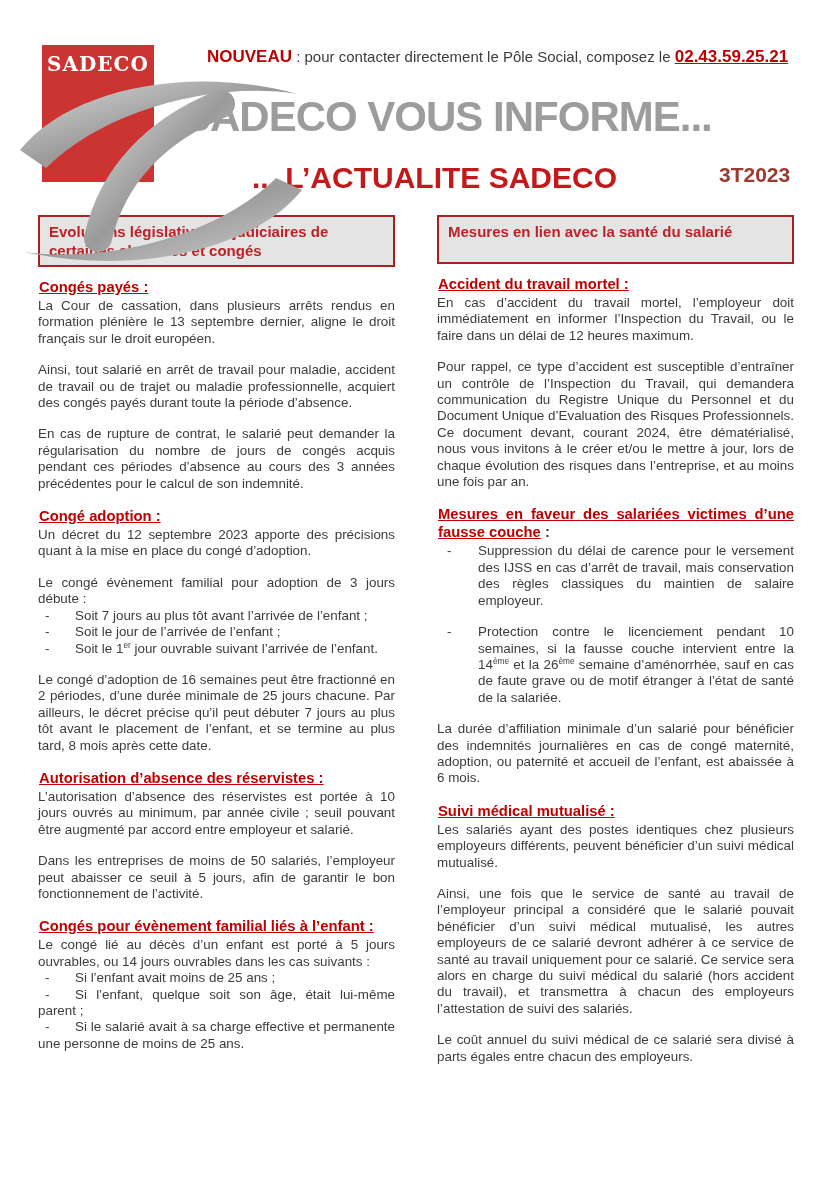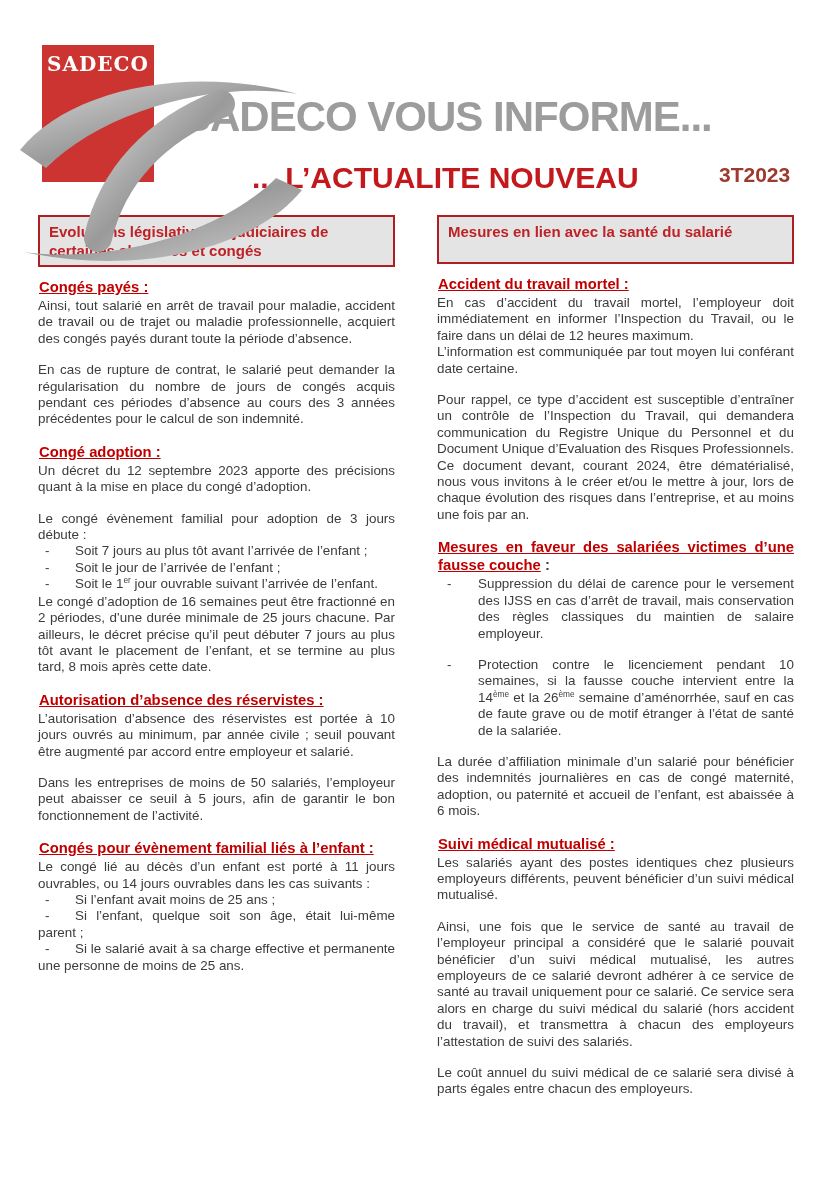--- a/index.html
+++ b/index.html
@@ -22,21 +22,21 @@
   .columns{position:absolute;top:215px;left:38px;width:759px;display:flex;gap:42px;}
   .column{width:357px;font-size:13.4px;line-height:16.4px;text-align:justify;}
   .header-box{box-sizing:border-box;border:2px solid var(--box-border,#AF1E23);background:var(--box-background,#E4E4E4);
     color:var(--box-text,#BE2126);font-weight:bold;font-size:15px;line-height:19px;padding:5px 9px;min-height:49px;
     margin-bottom:11px;text-align:left;}
   .sec-heading{color:var(--accent-red,#C00000);font-weight:bold;font-size:14.8px;line-height:18px;margin:0 0 2px 1px;text-align:justify;}
   .sec-heading .hseg{text-decoration:underline;}
   .sec-heading .hseg.plain{text-decoration:none;color:var(--body-text,#3C3C3C);}
   .block-p{margin:0 0 15px 0;}
   .block-p.tight{margin-bottom:0;}
-  .block-p.after-li{margin-top:1px;}
+  .block-p.after-li{margin-top:15px;}
   .block-li{margin:0;}
   .col-1 .block-li{position:relative;padding-left:41px;margin-bottom:15px;}
   .col-1 .dash{position:absolute;left:10px;top:0;}
   .col-0 .dash{display:inline-block;width:37px;padding-left:7px;box-sizing:border-box;}
   .sup{font-size:0.62em;vertical-align:super;line-height:0;}
 </style>
 </head>
 <body>
 
 <div class="page">
@@ -52,61 +52,65 @@
           <stop offset="0" stop-color="#d9d9d9"></stop>
           <stop offset="0.5" stop-color="#9a9a9a"></stop>
           <stop offset="1" stop-color="#cfcfcf"></stop>
         </linearGradient>
       </defs>
       <path d="M4,78 C52,18 170,-8 282,22 C196,8 86,40 30,96 Z" fill="url(#sg)"></path>
       <path d="M205,32 C140,58 96,104 82,166" fill="none" stroke="url(#sg)" stroke-width="28" stroke-linecap="round"></path>
       <path d="M286,118 C238,178 120,204 8,180 C94,192 204,162 260,106 Z" fill="url(#sg)"></path>
     </svg>
 
+    <div class="banner">
+      <span class="nv">NOUVEAU</span><span> : pour contacter directement le Pôle Social, composez le </span><span class="ph">02.43.59.25.21</span>
+    </div>
 
     <div class="main-title">SADECO VOUS INFORME...</div>
-    <div class="sub-title">... L’ACTUALITE NOUVEAU</div>
+    <div class="sub-title">... L’ACTUALITE SADECO</div>
     <div class="edition">3T2023</div>
   </div>
 
   <div class="columns" id="columns">
       <div class="column col-0">
         <div class="header-box"><span>Evolutions législatives et judiciaires de certaines absences et congés</span></div>
         <div class="section">
           <div class="sec-heading"><span class="hseg">Congés payés :</span></div>
+          <div class="block-p"><span>La Cour de cassation, dans plusieurs arrêts rendus en formation plénière le 13 septembre dernier, aligne le droit français sur le droit européen.</span></div>
           <div class="block-p"><span>Ainsi, tout salarié en arrêt de travail pour maladie, accident de travail ou de trajet ou maladie professionnelle, acquiert des congés payés durant toute la période d’absence.</span></div>
           <div class="block-p"><span>En cas de rupture de contrat, le salarié peut demander la régularisation du nombre de jours de congés acquis pendant ces périodes d’absence au cours des 3 années précédentes pour le calcul de son indemnité.</span></div>
         </div>
         <div class="section">
           <div class="sec-heading"><span class="hseg">Congé adoption :</span></div>
           <div class="block-p"><span>Un décret du 12 septembre 2023 apporte des précisions quant à la mise en place du congé d’adoption.</span></div>
           <div class="block-p tight"><span>Le congé évènement familial pour adoption de 3 jours débute :</span></div>
           <div class="block-li"><span class="dash">-</span><span class="li-text"><span>Soit 7 jours au plus tôt avant l’arrivée de l’enfant ;</span></span></div>
           <div class="block-li"><span class="dash">-</span><span class="li-text"><span>Soit le jour de l’arrivée de l’enfant ;</span></span></div>
           <div class="block-li"><span class="dash">-</span><span class="li-text"><span>Soit le 1</span><span class="sup">er</span><span> jour ouvrable suivant l’arrivée de l’enfant.</span></span></div>
           <div class="block-p after-li"><span>Le congé d’adoption de 16 semaines peut être fractionné en 2 périodes, d’une durée minimale de 25 jours chacune. Par ailleurs, le décret précise qu’il peut débuter 7 jours au plus tôt avant le placement de l’enfant, et se termine au plus tard, 8 mois après cette date.</span></div>
         </div>
         <div class="section">
           <div class="sec-heading"><span class="hseg">Autorisation d’absence des réservistes :</span></div>
           <div class="block-p"><span>L’autorisation d’absence des réservistes est portée à 10 jours ouvrés au minimum, par année civile ; seuil pouvant être augmenté par accord entre employeur et salarié.</span></div>
           <div class="block-p"><span>Dans les entreprises de moins de 50 salariés, l’employeur peut abaisser ce seuil à 5 jours, afin de garantir le bon fonctionnement de l’activité.</span></div>
         </div>
         <div class="section">
           <div class="sec-heading"><span class="hseg">Congés pour évènement familial liés à l’enfant :</span></div>
-          <div class="block-p tight"><span>Le congé lié au décès d’un enfant est porté à 11 jours ouvrables, ou 14 jours ouvrables dans les cas suivants :</span></div>
+          <div class="block-p tight"><span>Le congé lié au décès d’un enfant est porté à 5 jours ouvrables, ou 14 jours ouvrables dans les cas suivants :</span></div>
           <div class="block-li"><span class="dash">-</span><span class="li-text"><span>Si l’enfant avait moins de 25 ans ;</span></span></div>
           <div class="block-li"><span class="dash">-</span><span class="li-text"><span>Si l’enfant, quelque soit son âge, était lui-même parent ;</span></span></div>
           <div class="block-li"><span class="dash">-</span><span class="li-text"><span>Si le salarié avait à sa charge effective et permanente une personne de moins de 25 ans.</span></span></div>
         </div>
       </div>
       <div class="column col-1">
         <div class="header-box"><span>Mesures en lien avec la santé du salarié</span></div>
         <div class="section">
           <div class="sec-heading"><span class="hseg">Accident du travail mortel :</span></div>
-          <div class="block-p"><span>En cas d’accident du travail mortel, l’employeur doit immédiatement en informer l’Inspection du Travail, ou le faire dans un délai de 12 heures maximum.</span><br><span>L’information est communiquée par tout moyen lui conférant date certaine.</span></div>
+          <div class="block-p"><span>En cas d’accident du travail mortel, l’employeur doit immédiatement en informer l’Inspection du Travail, ou le faire dans un délai de 12 heures maximum.</span><br></div>
           <div class="block-p"><span>Pour rappel, ce type d’accident est susceptible d’entraîner un contrôle de l’Inspection du Travail, qui demandera communication du Registre Unique du Personnel et du Document Unique d’Evaluation des Risques Professionnels. Ce document devant, courant 2024, être dématérialisé, nous vous invitons à le créer et/ou le mettre à jour, lors de chaque évolution des risques dans l’entreprise, et au moins une fois par an.</span></div>
         </div>
         <div class="section">
           <div class="sec-heading"><span class="hseg">Mesures en faveur des salariées victimes d’une fausse couche</span><span class="hseg plain"> :</span></div>
           <div class="block-li"><span class="dash">-</span><span class="li-text"><span>Suppression du délai de carence pour le versement des IJSS en cas d’arrêt de travail, mais conservation des règles classiques du maintien de salaire employeur.</span></span></div>
           <div class="block-li"><span class="dash">-</span><span class="li-text"><span>Protection contre le licenciement pendant 10 semaines, si la fausse couche intervient entre la 14</span><span class="sup">ème</span><span> et la 26</span><span class="sup">ème</span><span> semaine d’aménorrhée, sauf en cas de faute grave ou de motif étranger à l’état de santé de la salariée.</span></span></div>
         </div>
         <div class="section">
           <div class="block-p"><span>La durée d’affiliation minimale d’un salarié pour bénéficier des indemnités journalières en cas de congé maternité, adoption, ou paternité et accueil de l’enfant, est abaissée à 6 mois.</span></div>
         </div>

